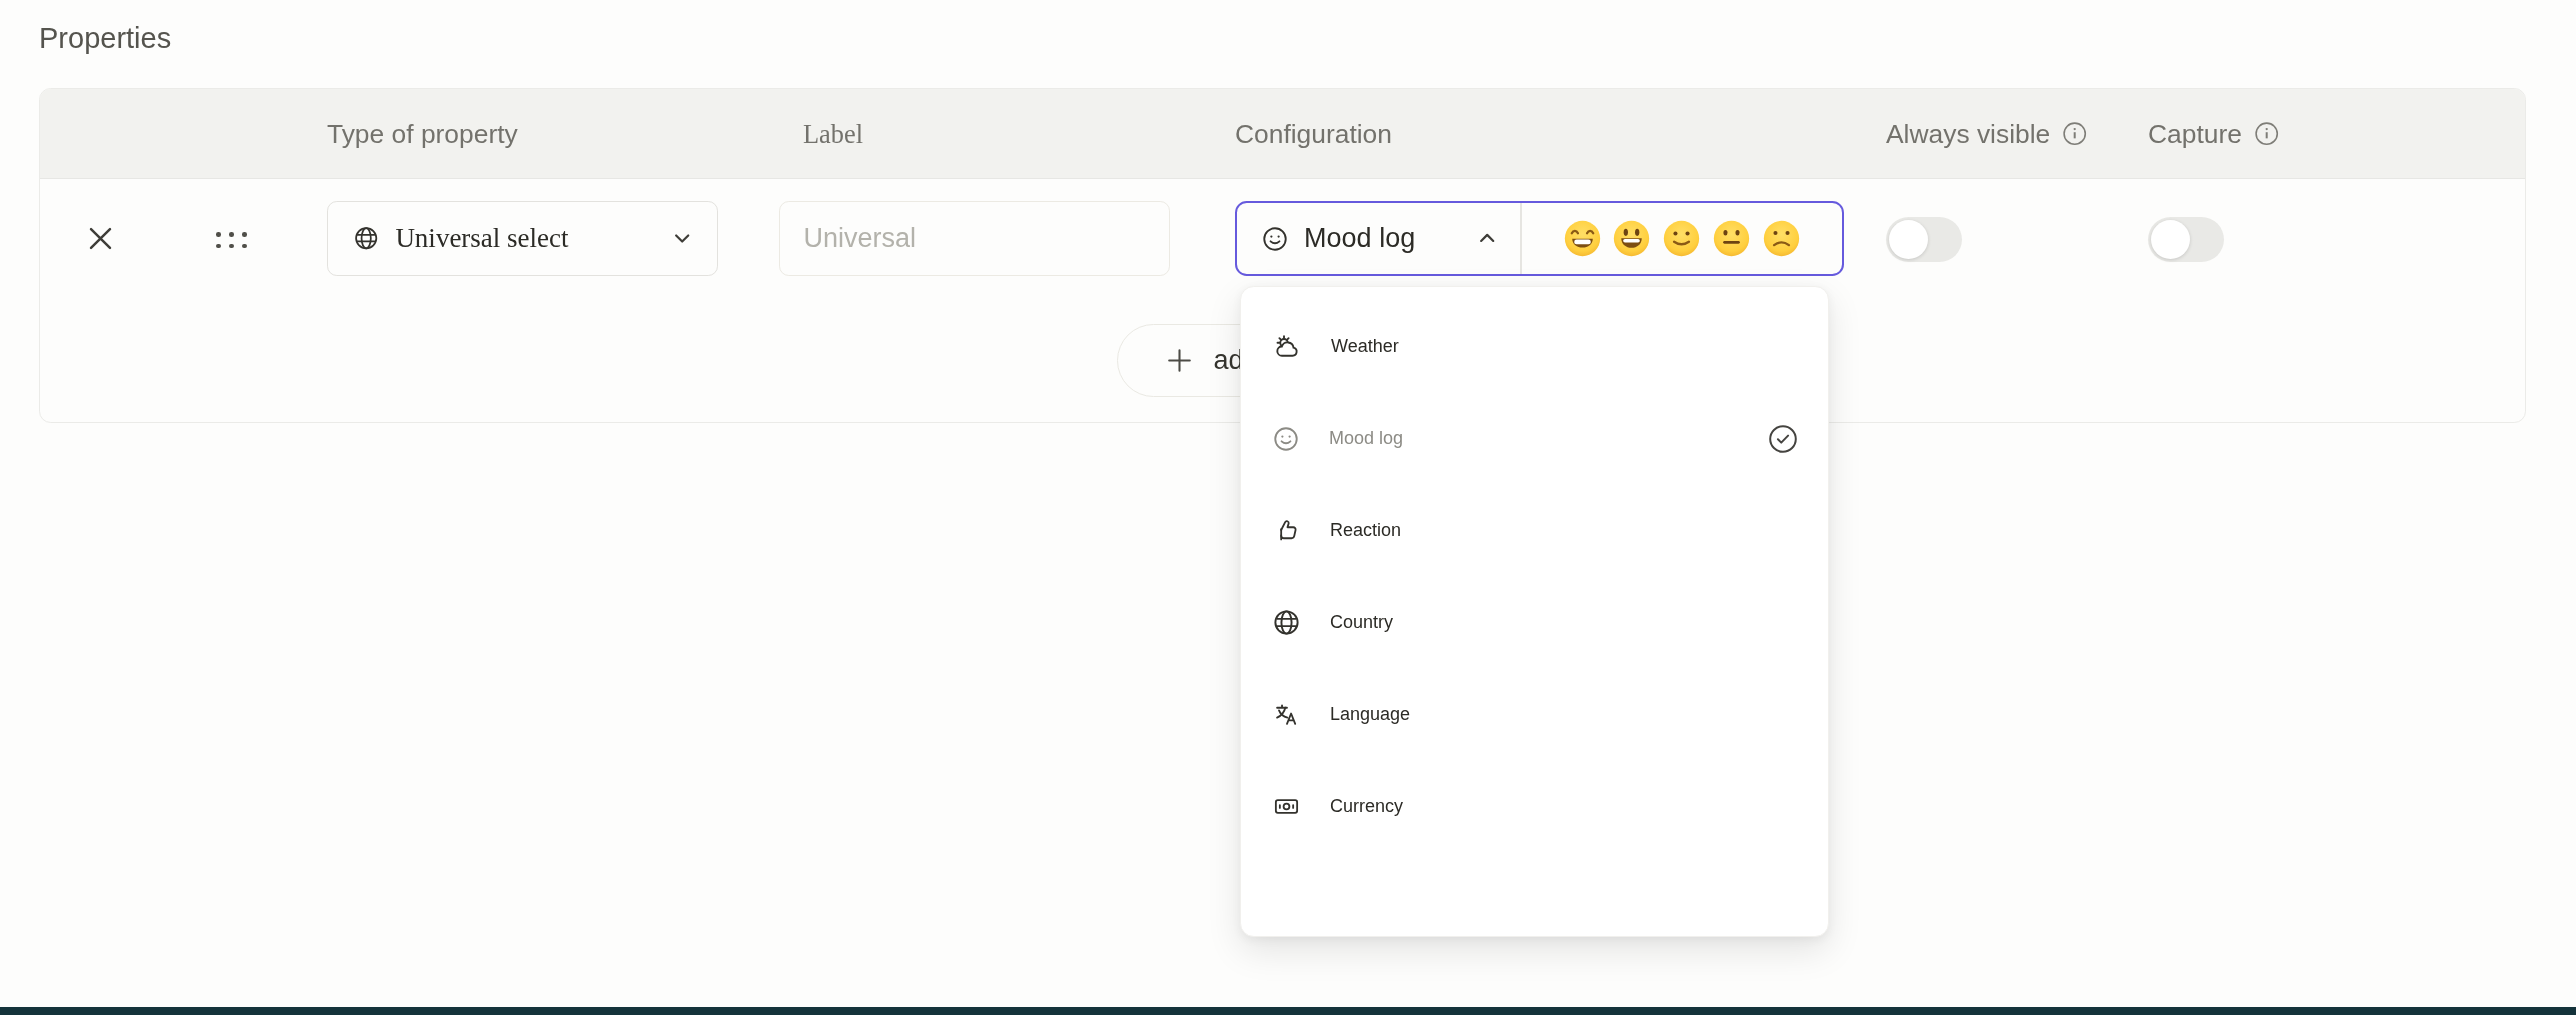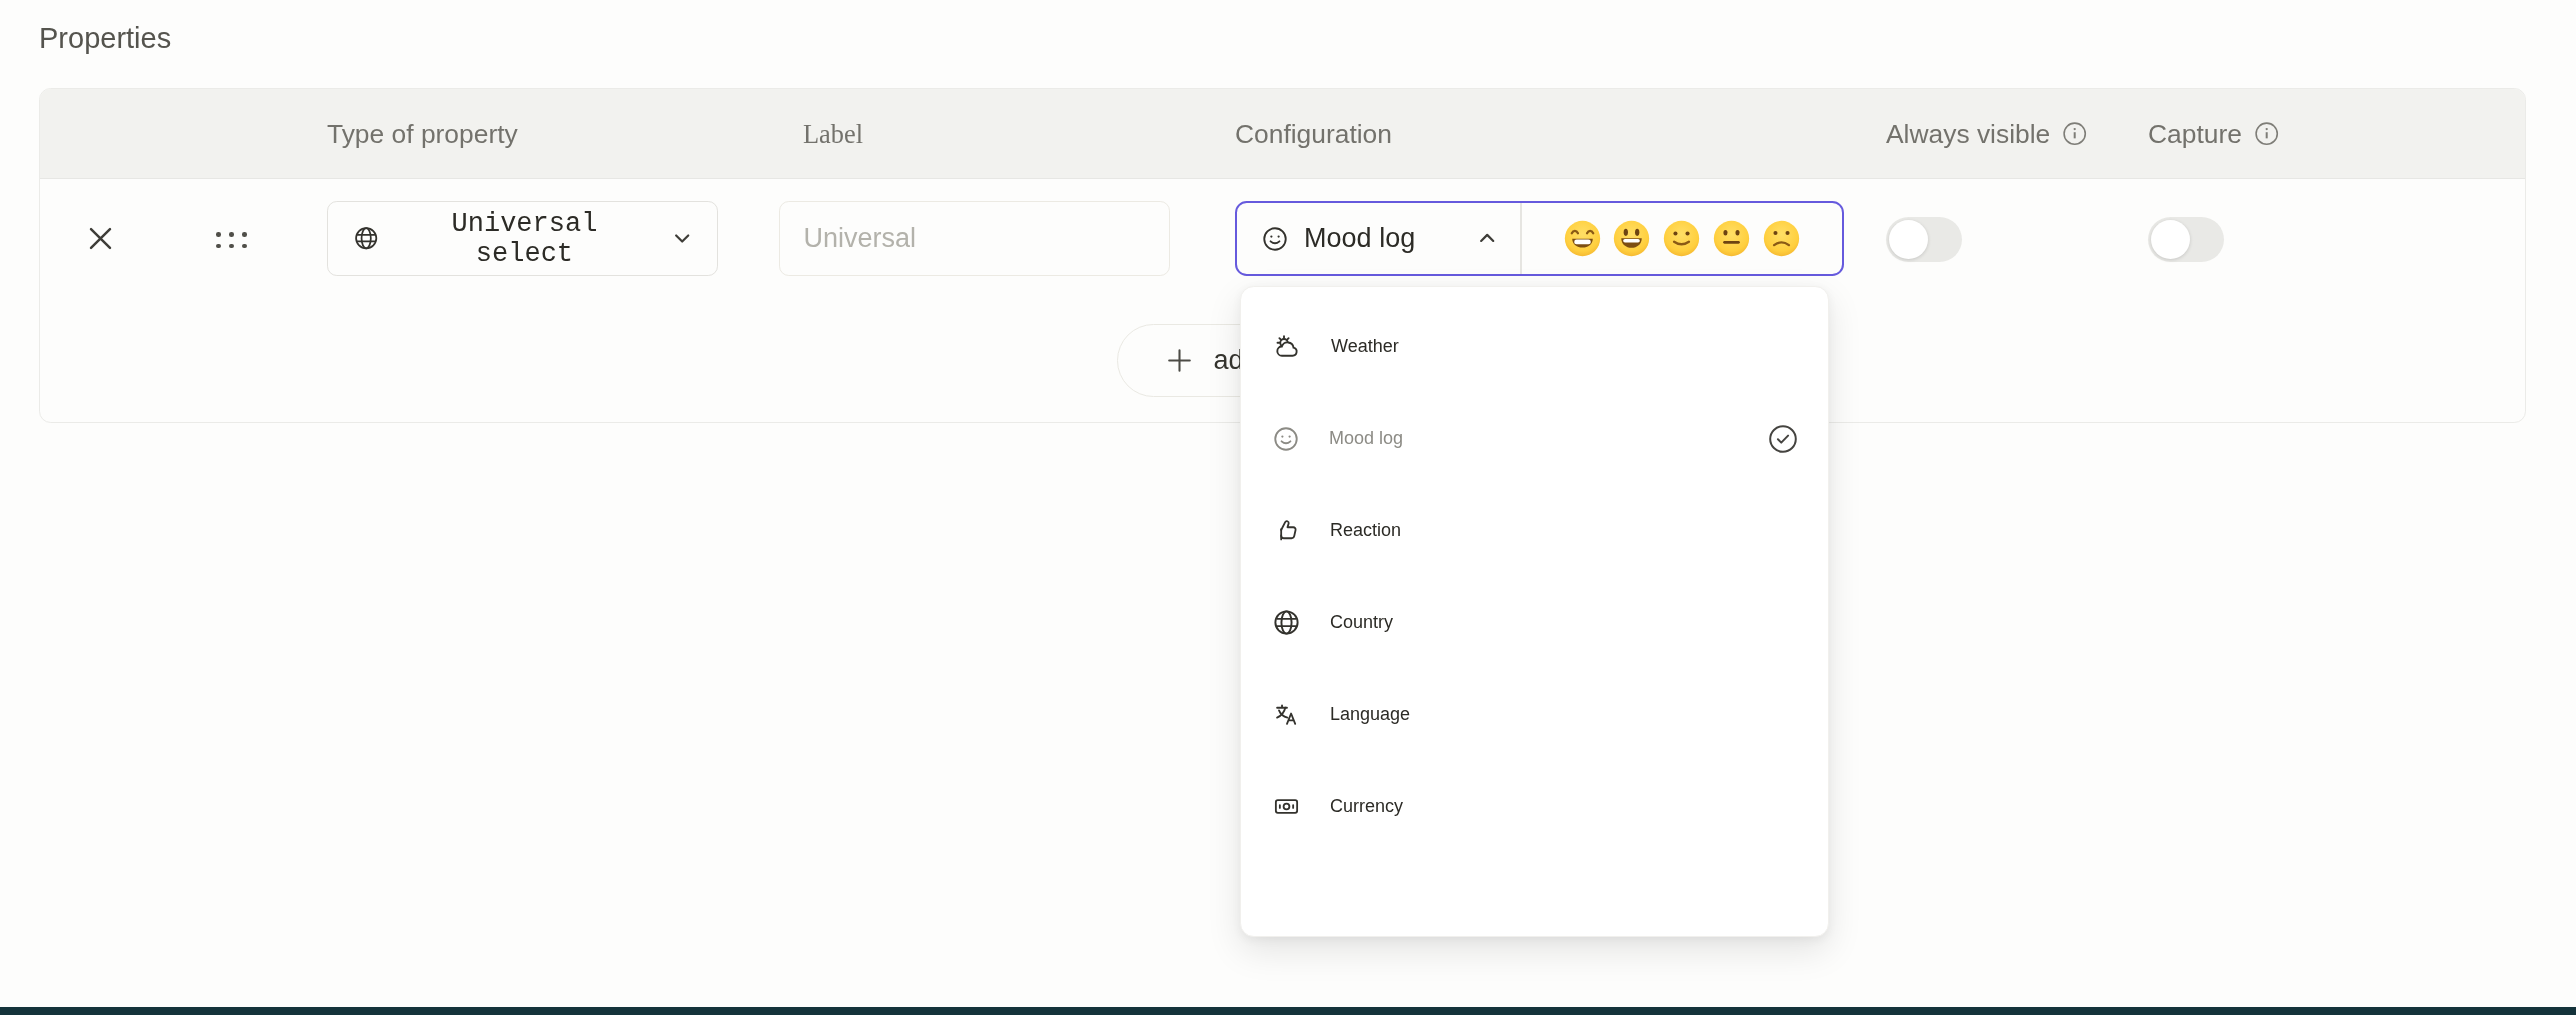--- a/index.html
+++ b/index.html
@@ -26,21 +26,21 @@
   .remove-btn { position:absolute; left:41px; top:131px; width:39px; height:39px;
                 background:none; border:none; color:#3e3d38; cursor:pointer; }
   .drag-handle { position:absolute; left:172px; top:140px; width:39px; height:22.5px;
                  display:grid; grid-template-columns:repeat(3,1fr); grid-template-rows:repeat(2,1fr);
                  place-items:center; cursor:grab; }
   .drag-handle i { width:4.5px; height:4.5px; border-radius:50%; background:#504f49; }
 
   .type-select { position:absolute; left:287px; top:112px; width:391px; height:75px;
                  border:1.5px solid #e3e2de; border-radius:9.8px; background:#fdfdfc;
                  display:flex; align-items:center; gap:15.6px; padding:0 21.5px 0 25.4px;
-                 font-size:27px; color:#2c2b26; cursor:pointer; font-family:Liberation Mono, monospace; }
+                 font-size:27px; color:#2c2b26; cursor:pointer; font-family:Liberation Serif, serif; }
   .type-select .chev { margin-left:auto; color:#3e3d38; display:flex; }
   .lead-ic { display:flex; color:#33322d; }
 
   .label-input { position:absolute; left:739px; top:112px; width:391px; height:75px;
                  border:1.5px solid #eceae3; border-radius:9.8px; background:transparent;
                  padding:0 23.5px; font-size:27px; color:#2c2b26; font-family:inherit; outline:none; }
   .label-input::placeholder { color:#b3b2ab; }
 
   .config-control { position:absolute; left:1195px; top:112px; width:609px; height:75px;
                     border:2.4px solid #665add; border-radius:11.7px; background:#fdfdfc;

